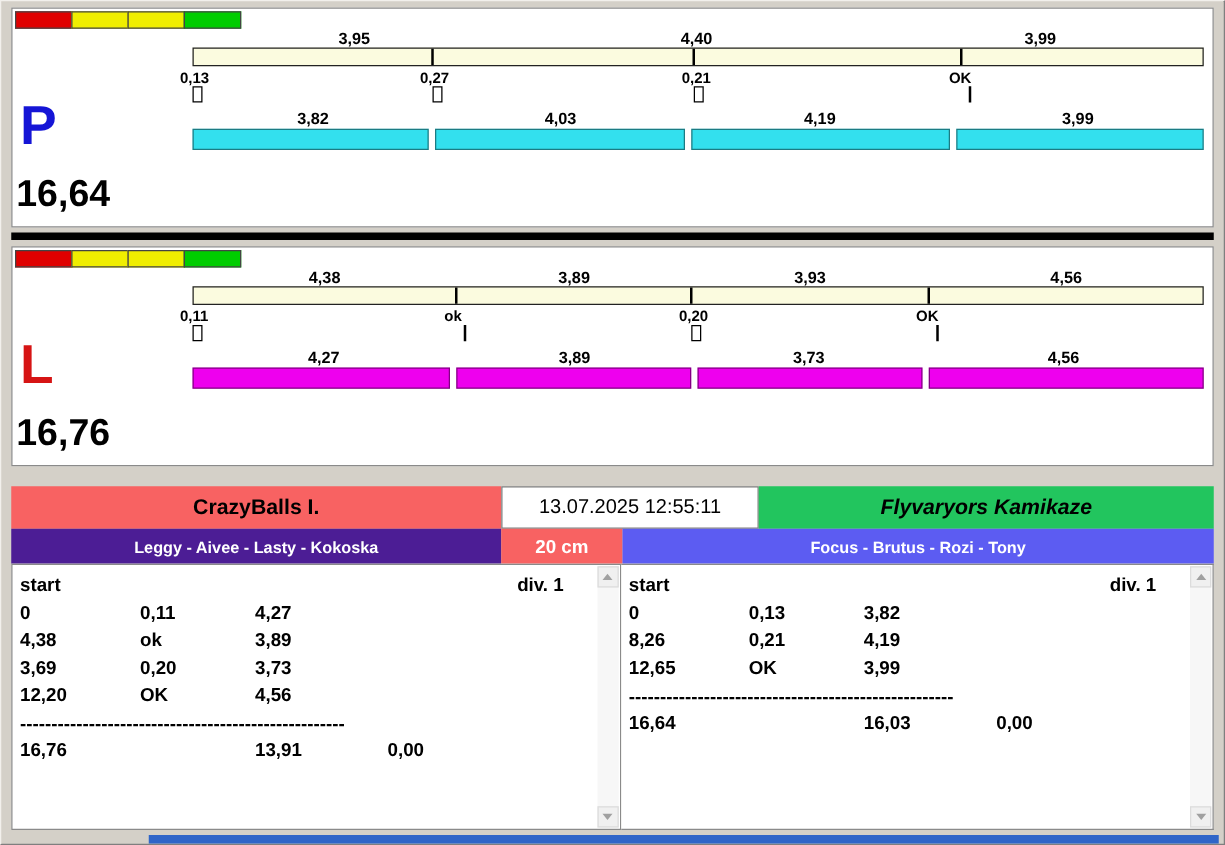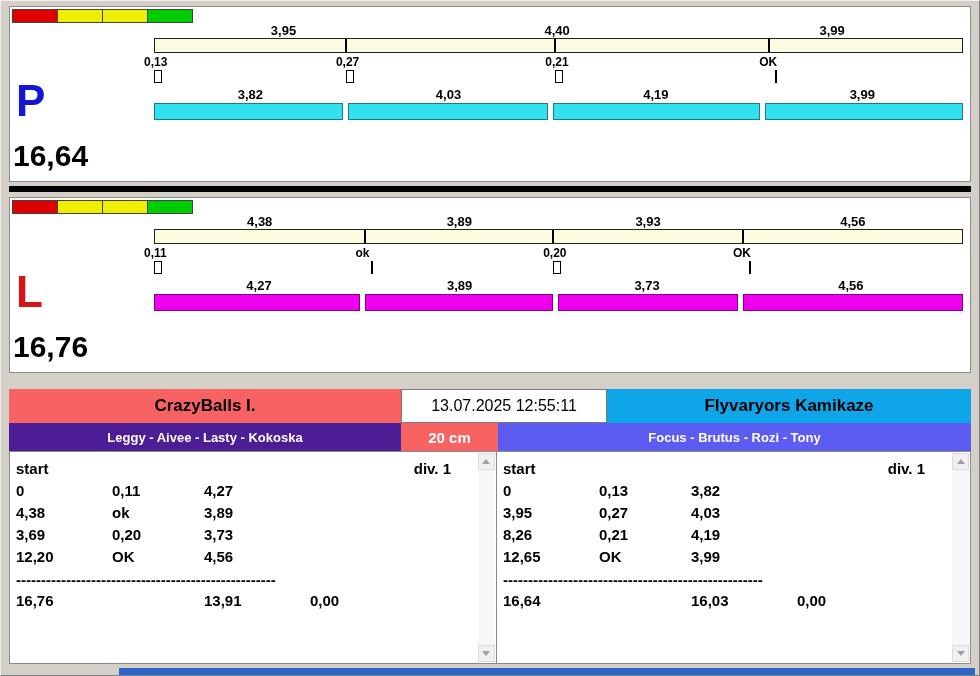--- a/index.html
+++ b/index.html
@@ -176,21 +176,21 @@
       </div>
     </div>
   </div>
 
   <div class="scoreboard">
     <div class="sb-row1">
       <div class="team-cell team-left" style="background-color: rgb(248, 98, 98);">
           <span>CrazyBalls I.</span>
         </div>
       <div class="datetime-box">13.07.2025 12:55:11</div>
-      <div class="team-cell team-right" style="background-color: #0ea5e9;">
+      <div class="team-cell team-right" style="background-color: #22c55e; font-style: italic;">
           <span>Flyvaryors Kamikaze</span>
         </div>
     </div>
     <div class="sb-row2">
       <div class="dogs-cell dogs-left" style="background-color: #4c1d95;">
           <span>Leggy - Aivee - Lasty - Kokoska</span>
         </div>
       <div class="height-cell height-left" style="background-color: rgb(248, 98, 98);">
           <span>20 cm</span>
         </div>
@@ -234,23 +234,20 @@
 
       <div class="rtable rtable-right">
         <div class="t-head">
           <span>start</span>
           <span class="division">div.  1</span>
         </div>
         <div class="t-row">
           <span class="c1">0</span><span class="c2">0,13</span><span class="c3">3,82</span>
         </div>
         <div class="t-row">
-          <span class="c1">3,95</span><span class="c2">0,27</span><span class="c3">4,03</span>
-        </div>
-        <div class="t-row">
           <span class="c1">8,26</span><span class="c2">0,21</span><span class="c3">4,19</span>
         </div>
         <div class="t-row">
           <span class="c1">12,65</span><span class="c2">OK</span><span class="c3">3,99</span>
         </div>
         <div class="t-sep">----------------------------------------------------</div>
         <div class="t-row">
           <span class="c1">16,64</span><span class="c2"></span><span class="c3">16,03</span><span class="c4">0,00</span>
         </div>
         <div class="vscroll">

